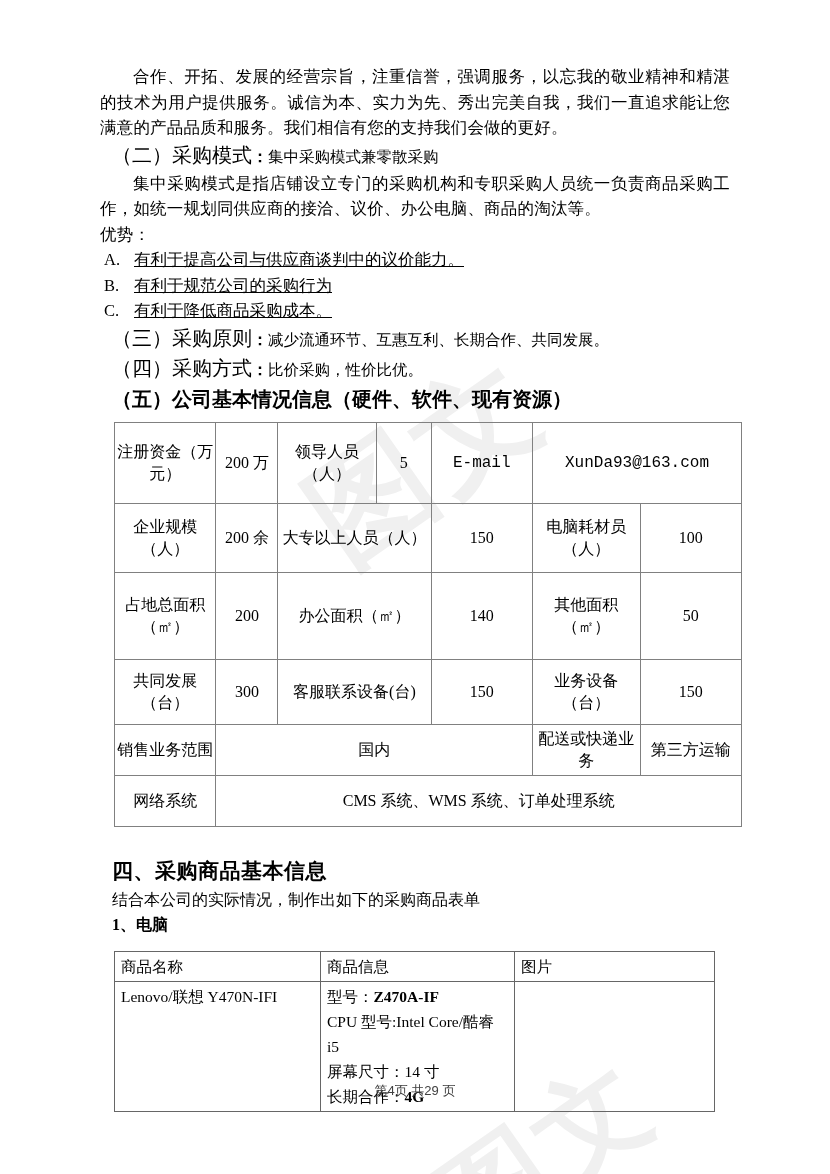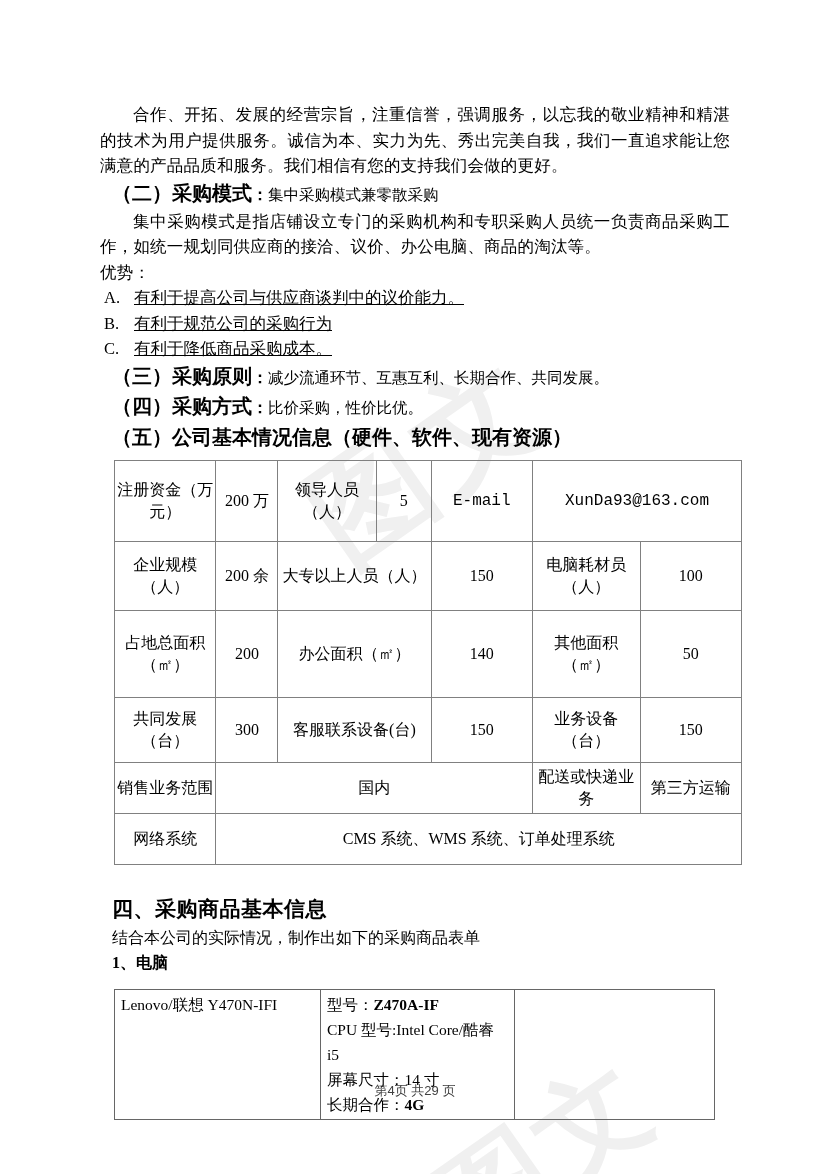--- a/index.html
+++ b/index.html
@@ -43,32 +43,32 @@
     padding: 0 100px 0 100px;
   }
   .para {
     font-size: 16.5px;
     line-height: 25.5px;
     text-align: justify;
     margin: 0;
     letter-spacing: 0.2px;
   }
   .para-top {
-    padding-top: 102px;
+    padding-top: 64px;
   }
   .indent2 {
     text-indent: 2em;
   }
   .heading-line {
     margin: 0;
     line-height: 28px;
     padding-left: 12px;
   }
   .h-bold {
-    font-weight: bold;
+    font-weight: normal;
     font-size: 20px;
   }
   .h-tail {
     font-size: 15.5px;
   }
   .h-colon {
     font-weight: bold;
     font-size: 16px;
   }
   .list-line {
@@ -270,20 +270,25 @@
     <p class="sub-item">1、电脑</p>
 
     <table class="prod-table">
       <colgroup>
         <col style="width:206px">
         <col style="width:194px">
         <col style="width:200px">
       </colgroup>
       <tbody>
         <tr>
+          <td>商品名称</td>
+          <td>商品信息</td>
+          <td>图片</td>
+        </tr>
+        <tr>
           <td>Lenovo/联想 Y470N-IFI</td>
           <td>
             <span class="prod-spec-line"><span>型号：</span><span class="spec-val">Z470A-IF</span></span>
             <span class="prod-spec-line"><span>CPU 型号:</span><span>Intel Core/酷睿 i5</span></span>
             <span class="prod-spec-line"><span>屏幕尺寸：</span><span>14 寸</span></span>
             <span class="prod-spec-line"><span>长期合作：</span><span class="spec-val">4G</span></span>
           </td>
           <td></td>
         </tr>
       </tbody>

